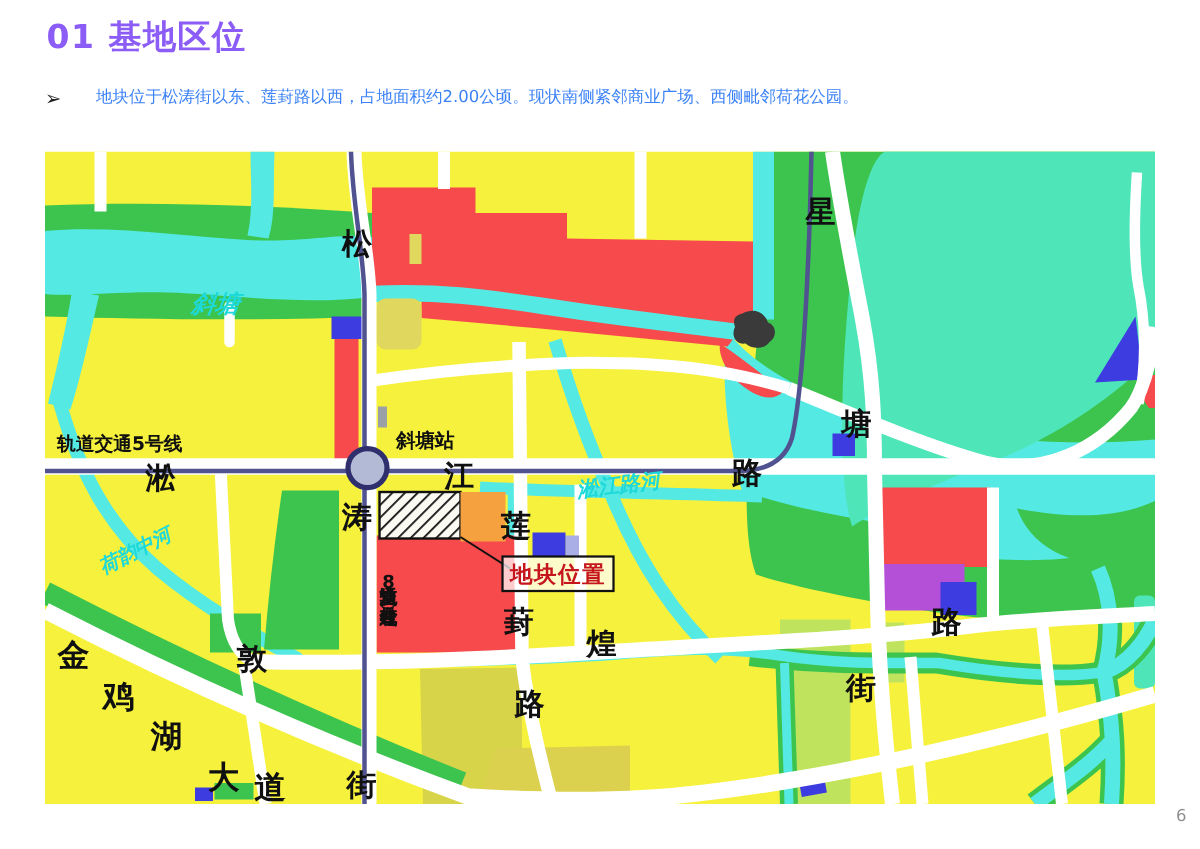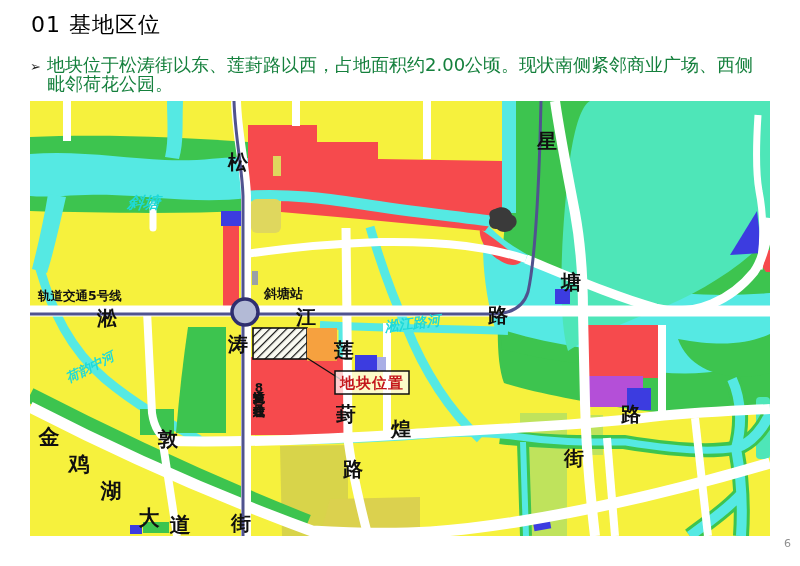--- a/index.html
+++ b/index.html
@@ -1,22 +1,22 @@
 <!DOCTYPE html>
 <html><head>
 <meta charset="utf-8">
 <style>
   html,body{margin:0;padding:0;background:#e8e8e8;}
   .slide{position:relative;width:800px;height:566px;background:#ffffff;overflow:hidden;
          font-family:"DejaVu Sans",sans-serif;}
-  .title{position:absolute;left:31px;top:10px;font-size:22px;font-weight:normal;
-         color:#000000;letter-spacing:1px;}
+  .title{position:absolute;left:31px;top:10px;font-size:22px;font-weight:bold;
+         color:#8b5cf6;letter-spacing:1px;}
   .bullet-marker{position:absolute;left:30px;top:59px;font-size:13px;color:#222;}
-  .bullet-text{position:absolute;left:47px;top:55px;width:724px;font-size:18px;
-         line-height:19px;color:#15803d;}
+  .bullet-text{position:absolute;left:64px;top:55px;width:724px;font-size:11px;
+         line-height:19px;color:#3b82f6;}
   .page-number{position:absolute;left:784px;top:537px;font-size:11px;color:#8f8f8f;}
   .map-wrap{position:absolute;left:30px;top:101px;width:740px;height:435px;}
   svg{display:block;}
   .schar{font-family:"DejaVu Sans",sans-serif;font-weight:bold;font-size:20px;
          fill:#101010;text-anchor:middle;}
   .schar-lg{font-size:21px;}
   .tlabel{font-family:"DejaVu Sans",sans-serif;font-weight:bold;font-size:12.5px;fill:#101010;}
   .river{font-family:"DejaVu Sans",sans-serif;font-style:italic;font-weight:bold;
          fill:#1ED9D9;text-anchor:middle;}
   .callout-text{font-family:"DejaVu Sans",sans-serif;font-weight:bold;font-size:15px;

